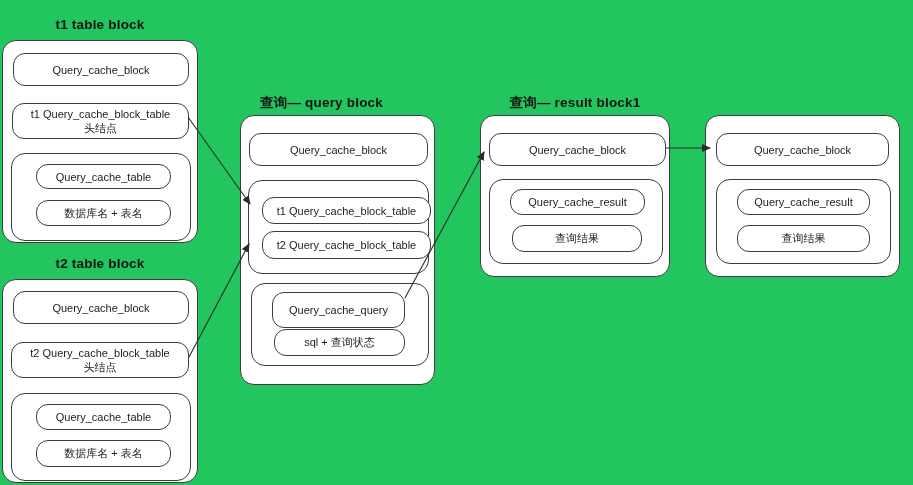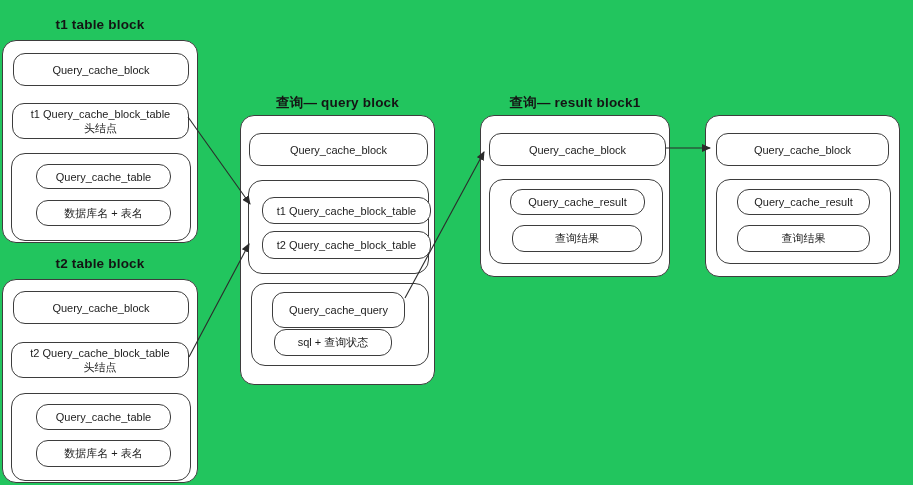--- a/index.html
+++ b/index.html
@@ -82,30 +82,30 @@
     <div class="box node two-line" style="left:8px; top:62px; width:178px; height:36px;">
       <span>t2 Query_cache_block_table</span>
       <span>头结点</span>
     </div>
     <div class="box group" style="left:8px; top:113px; width:180px; height:88px;">
       <div class="box node" style="left:24px; top:10px; width:135px; height:26px;">Query_cache_table</div>
       <div class="box node" style="left:24px; top:46px; width:135px; height:27px;">数据库名 + 表名</div>
     </div>
   </div>
 
-  <div class="title" style="left:240px; top:94px; width:195px;">查询— query block</div>
+  <div class="title" style="left:224px; top:94px; width:195px;">查询— query block</div>
   <div class="box" style="left:240px; top:115px; width:195px; height:270px;">
     <div class="box node" style="left:8px; top:17px; width:179px; height:33px;">Query_cache_block</div>
     <div class="box group" style="left:7px; top:64px; width:181px; height:94px;">
       <div class="box node" style="left:13px; top:16px; width:169px; height:27px;">t1 Query_cache_block_table</div>
       <div class="box node" style="left:13px; top:50px; width:169px; height:28px;">t2 Query_cache_block_table</div>
     </div>
     <div class="box group" style="left:10px; top:167px; width:178px; height:83px;">
       <div class="box node" style="left:20px; top:8px; width:133px; height:36px;">Query_cache_query</div>
-      <div class="box node" style="left:22px; top:45px; width:118px; height:27px;">sql + 查询状态</div>
+      <div class="box node" style="left:22px; top:45px; width:131px; height:27px;">sql + 查询状态</div>
     </div>
   </div>
 
   <div class="title" style="left:480px; top:94px; width:190px;">查询— result block1</div>
   <div class="box" style="left:480px; top:115px; width:190px; height:162px;">
     <div class="box node" style="left:8px; top:17px; width:177px; height:33px;">Query_cache_block</div>
     <div class="box group" style="left:8px; top:63px; width:174px; height:85px;">
       <div class="box node" style="left:20px; top:9px; width:135px; height:26px;">Query_cache_result</div>
       <div class="box node" style="left:22px; top:45px; width:130px; height:27px;">查询结果</div>
     </div>

